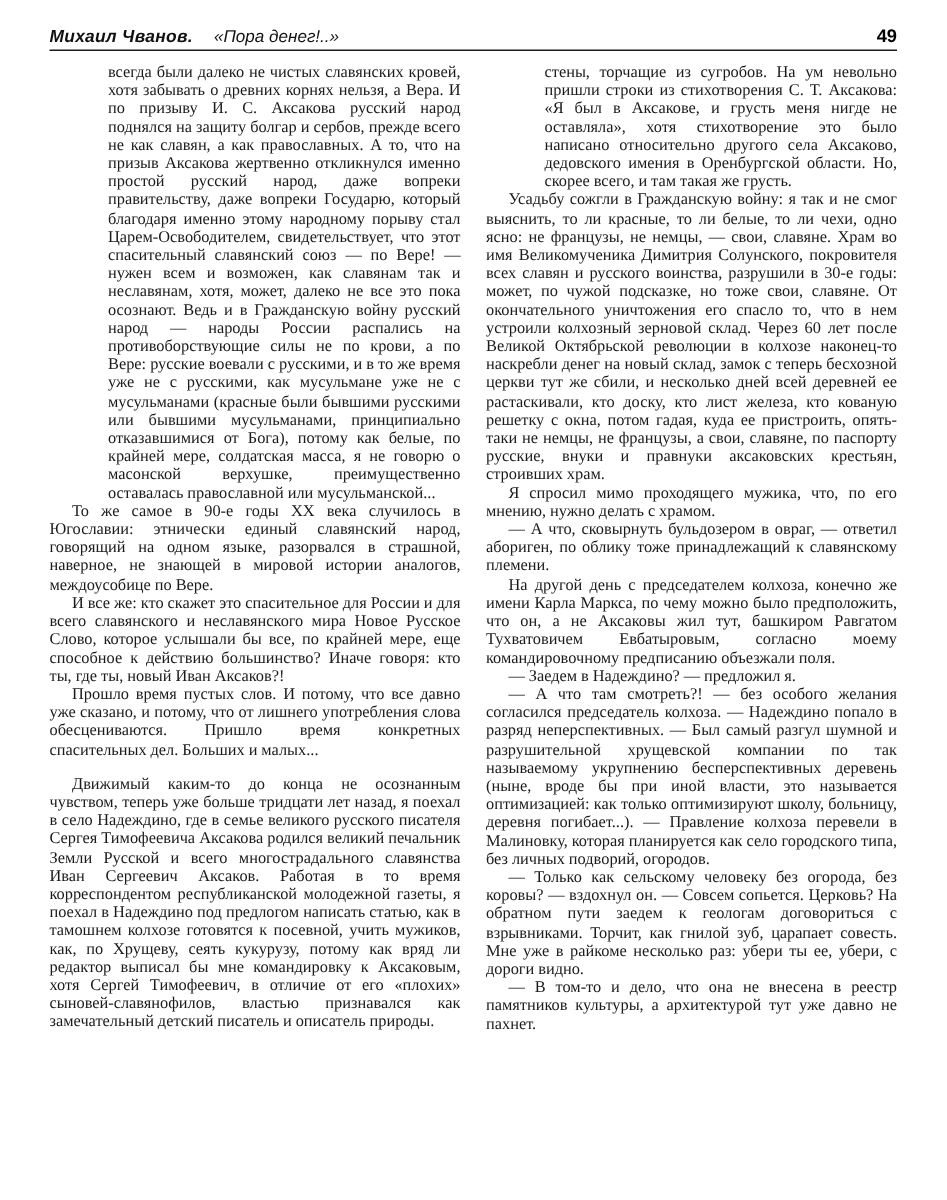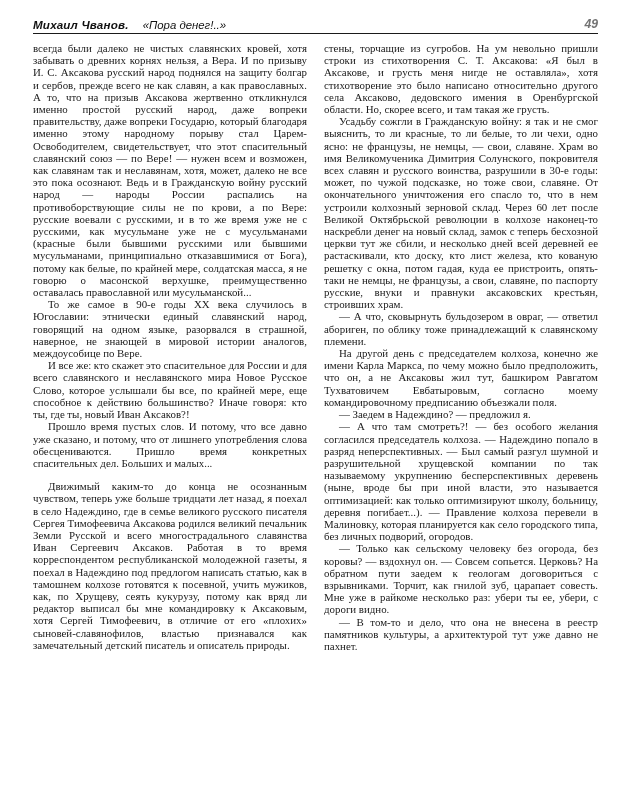--- a/index.html
+++ b/index.html
@@ -53,23 +53,22 @@
     font-style: italic;
     font-size: 11.4px;
     margin-left: 14px;
     white-space: nowrap;
     color: #111;
   }
   .runhead-spacer { flex: 1 1 auto; }
   .runhead-pageno {
     font-family: "Liberation Sans", "DejaVu Sans", sans-serif;
     font-weight: bold;
-    font-style: italic;
     font-size: 12.2px;
-    color: #737373;
+    color: #000000;
     white-space: nowrap;
   }
 
   
   .columns {
     position: absolute;
     left: 33px;
     top: 42px;
     width: 565px;
     height: 748px;
@@ -85,21 +84,21 @@
   .col p {
     margin: 0;
     text-align: justify;
     text-justify: inter-word;
     font-size: 10.9px;
     line-height: 12.2px;
     text-indent: 15px;
     hyphens: manual;
     word-spacing: -0.1px;
   }
-  .col p.noindent { text-indent: 0; }
+  .col p.noindent { text-indent: 0; margin-left: 39px; }
   .col p.gap-before { margin-top: 11px; }
 </style>
 </head>
 <body>
 
 <div class="page">
 
   <div class="runhead">
     <span class="runhead-author">Михаил Чванов.</span>
     <span class="runhead-title">«Пора денег!..»</span>
@@ -111,20 +110,21 @@
     <div class="col" id="col-left">
         <p class="noindent ">всегда были далеко не чистых славянских кровей, хотя забывать о древних корнях нельзя, а Вера. И по призыву И. С. Аксакова русский народ поднялся на защиту болгар и сербов, прежде всего не как славян, а как православных. А то, что на призыв Аксакова жертвенно откликнулся именно простой русский народ, даже вопреки правительству, даже вопреки Государю, который благодаря именно этому народному порыву стал Царем-Освободителем, свидетельствует, что этот спасительный славянский союз — по Вере! — нужен всем и возможен, как славянам так и неславянам, хотя, может, далеко не все это пока осознают. Ведь и в Гражданскую войну русский народ — народы России распались на противоборствующие силы не по крови, а по Вере: русские воевали с русскими, и в то же время уже не с русскими, как мусульмане уже не с мусульманами (красные были бывшими русскими или бывшими мусульманами, принципиально отказавшимися от Бога), потому как белые, по крайней мере, солдатская масса, я не говорю о масонской верхушке, преимущественно оставалась православной или мусульманской...</p>
         <p class="">То же самое в 90-е годы XX века случилось в Югославии: этнически единый славянский народ, говорящий на одном языке, разорвался в страшной, наверное, не знающей в мировой истории аналогов, междоусобице по Вере.</p>
         <p class="">И все же: кто скажет это спасительное для России и для всего славянского и неславянского мира Новое Русское Слово, которое услышали бы все, по крайней мере, еще способное к действию большинство? Иначе говоря: кто ты, где ты, новый Иван Аксаков?!</p>
         <p class="">Прошло время пустых слов. И потому, что все давно уже сказано, и потому, что от лишнего употребления слова обесцениваются. Пришло время конкретных спасительных дел. Больших и малых...</p>
         <p class="gap-before">Движимый каким-то до конца не осознанным чувством, теперь уже больше тридцати лет назад, я поехал в село Надеждино, где в семье великого русского писателя Сергея Тимофеевича Аксакова родился великий печальник Земли Русской и всего многострадального славянства Иван Сергеевич Аксаков. Работая в то время корреспондентом республиканской молодежной газеты, я поехал в Надеждино под предлогом написать статью, как в тамошнем колхозе готовятся к посевной, учить мужиков, как, по Хрущеву, сеять кукурузу, потому как вряд ли редактор выписал бы мне командировку к Аксаковым, хотя Сергей Тимофеевич, в отличие от его «плохих» сыновей-славянофилов, властью признавался как замечательный детский писатель и описатель природы.</p>
       </div>
     <div class="col" id="col-right">
         <p class="noindent ">стены, торчащие из сугробов. На ум невольно пришли строки из стихотворения С. Т. Аксакова: «Я был в Аксакове, и грусть меня нигде не оставляла», хотя стихотворение это было написано относительно другого села Аксаково, дедовского имения в Оренбургской области. Но, скорее всего, и там такая же грусть.</p>
         <p class="">Усадьбу сожгли в Гражданскую войну: я так и не смог выяснить, то ли красные, то ли белые, то ли чехи, одно ясно: не французы, не немцы, — свои, славяне. Храм во имя Великомученика Димитрия Солунского, покровителя всех славян и русского воинства, разрушили в 30-е годы: может, по чужой подсказке, но тоже свои, славяне. От окончательного уничтожения его спасло то, что в нем устроили колхозный зерновой склад. Через 60 лет после Великой Октябрьской революции в колхозе наконец-то наскребли денег на новый склад, замок с теперь бесхозной церкви тут же сбили, и несколько дней всей деревней ее растаскивали, кто доску, кто лист железа, кто кованую решетку с окна, потом гадая, куда ее пристроить, опять-таки не немцы, не французы, а свои, славяне, по паспорту русские, внуки и правнуки аксаковских крестьян, строивших храм.</p>
+        <p class="">Я спросил мимо проходящего мужика, что, по его мнению, нужно делать с храмом.</p>
         <p class="">— А что, сковырнуть бульдозером в овраг, — ответил абориген, по облику тоже принадлежащий к славянскому племени.</p>
         <p class="">На другой день с председателем колхоза, конечно же имени Карла Маркса, по чему можно было предположить, что он, а не Аксаковы жил тут, башкиром Равгатом Тухватовичем Евбатыровым, согласно моему командировочному предписанию объезжали поля.</p>
         <p class="">— Заедем в Надеждино? — предложил я.</p>
         <p class="">— А что там смотреть?! — без особого желания согласился председатель колхоза. — Надеждино попало в разряд неперспективных. — Был самый разгул шумной и разрушительной хрущевской компании по так называемому укрупнению бесперспективных деревень (ныне, вроде бы при иной власти, это называется оптимизацией: как только оптимизируют школу, больницу, деревня погибает...). — Правление колхоза перевели в Малиновку, которая планируется как село городского типа, без личных подворий, огородов.</p>
         <p class="">— Только как сельскому человеку без огорода, без коровы? — вздохнул он. — Совсем сопьется. Церковь? На обратном пути заедем к геологам договориться с взрывниками. Торчит, как гнилой зуб, царапает совесть. Мне уже в райкоме несколько раз: убери ты ее, убери, с дороги видно.</p>
         <p class="">— В том-то и дело, что она не внесена в реестр памятников культуры, а архитектурой тут уже давно не пахнет.</p>
       </div>
   </div>
 
 </div>

